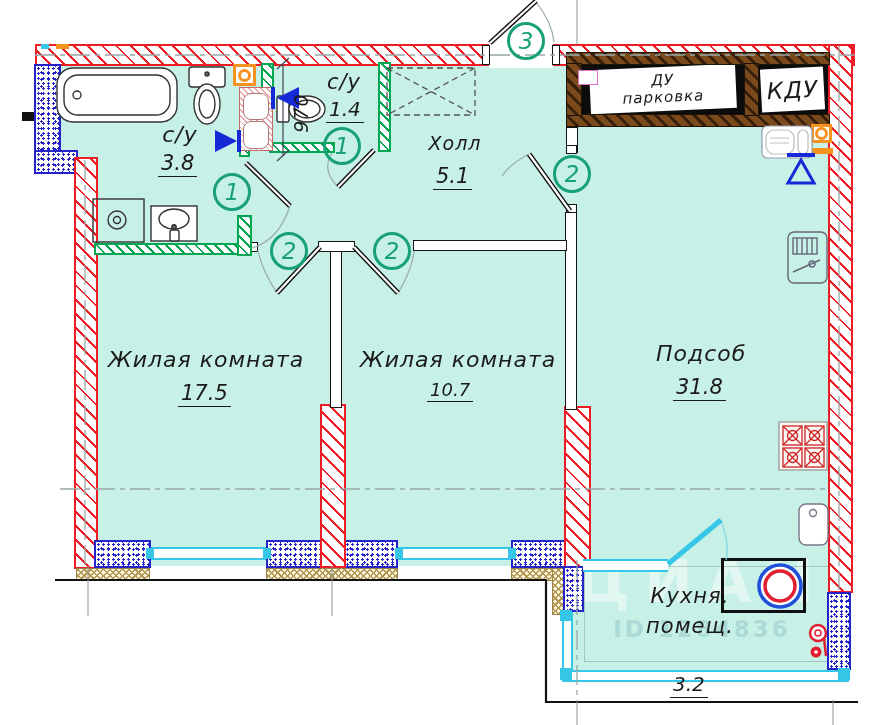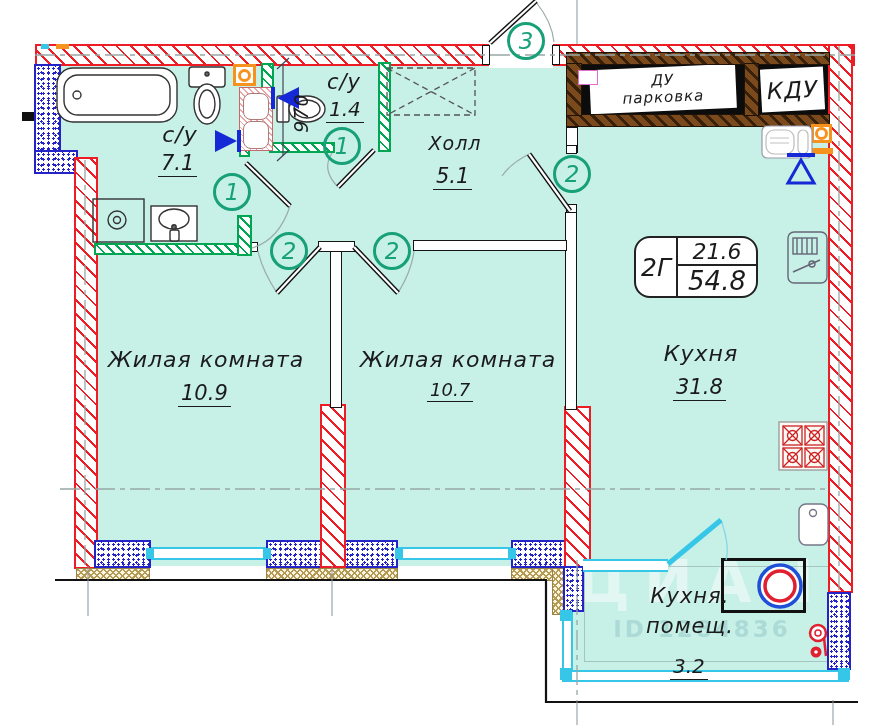--- a/index.html
+++ b/index.html
@@ -288,55 +288,48 @@
     <g>
       <rect x="22" y="112" width="12" height="9" fill="#111"></rect>
       <rect x="41" y="44" width="8" height="5" fill="#35c6e8"></rect>
       <rect x="56" y="44" width="13" height="5" fill="#f6921e"></rect>
     </g>
   </svg>
 
   <div class="abs lbl" style="left:290px;top:142px;width:58px;font-size:19px;transform:rotate(-90deg);transform-origin:0 0;">970</div>
 
   <div class="abs lbl" style="left:150px;top:122px;width:60px;font-size:22px;">с/у</div>
-  <div class="abs val" style="left:158px;top:151px;font-size:21px;">7.1</div>
+  <div class="abs val" style="left:158px;top:151px;font-size:21px;">3.8</div>
   <div class="abs lbl" style="left:318px;top:70px;width:52px;font-size:21px;">с/у</div>
   <div class="abs val" style="left:326px;top:97px;font-size:20px;">1.4</div>
   <div class="abs lbl" style="left:413px;top:132px;width:84px;font-size:19px;">Холл</div>
   <div class="abs val" style="left:433px;top:164px;font-size:21px;">5.1</div>
   <div class="abs lbl" style="left:108px;top:347px;width:192px;font-size:22px;">Жилая комната</div>
-  <div class="abs val" style="left:178px;top:381px;font-size:21px;">10.9</div>
+  <div class="abs val" style="left:178px;top:381px;font-size:21px;">17.5</div>
   <div class="abs lbl" style="left:360px;top:347px;width:192px;font-size:22px;">Жилая комната</div>
   <div class="abs val" style="left:427px;top:379px;font-size:18px;">10.7</div>
-  <div class="abs lbl" style="left:656px;top:341px;width:90px;font-size:22px;">Кухня</div>
+  <div class="abs lbl" style="left:656px;top:341px;width:90px;font-size:22px;">Подсоб</div>
   <div class="abs val" style="left:673px;top:375px;font-size:21px;">31.8</div>
   <div class="abs lbl" style="left:638px;top:584px;width:104px;font-size:21px;">Кухня.</div>
   <div class="abs lbl" style="left:638px;top:614px;width:104px;font-size:21px;">помещ.</div>
-  <div class="abs val" style="left:670px;top:654px;font-size:20px;">3.2</div>
+  <div class="abs val" style="left:670px;top:672px;font-size:20px;">3.2</div>
 
   <div class="abs tag" style="left:213px;top:173px;">
       <span>1</span>
     </div>
   <div class="abs tag" style="left:323px;top:127px;">
       <span>1</span>
     </div>
   <div class="abs tag" style="left:270px;top:232px;">
       <span>2</span>
     </div>
   <div class="abs tag" style="left:373px;top:232px;">
       <span>2</span>
     </div>
   <div class="abs tag" style="left:553px;top:155px;">
       <span>2</span>
     </div>
   <div class="abs tag" style="left:507px;top:22px;">
       <span>3</span>
     </div>
 
-  <div class="abs stamp" style="left:634px;top:236px;width:124px;height:62px;">
-    <div class="lcell">2Г</div>
-    <div class="rcol">
-      <div class="rtop">21.6</div>
-      <div class="rbot">54.8</div>
-    </div>
-  </div>
 
 </div>
 
 </body></html>

